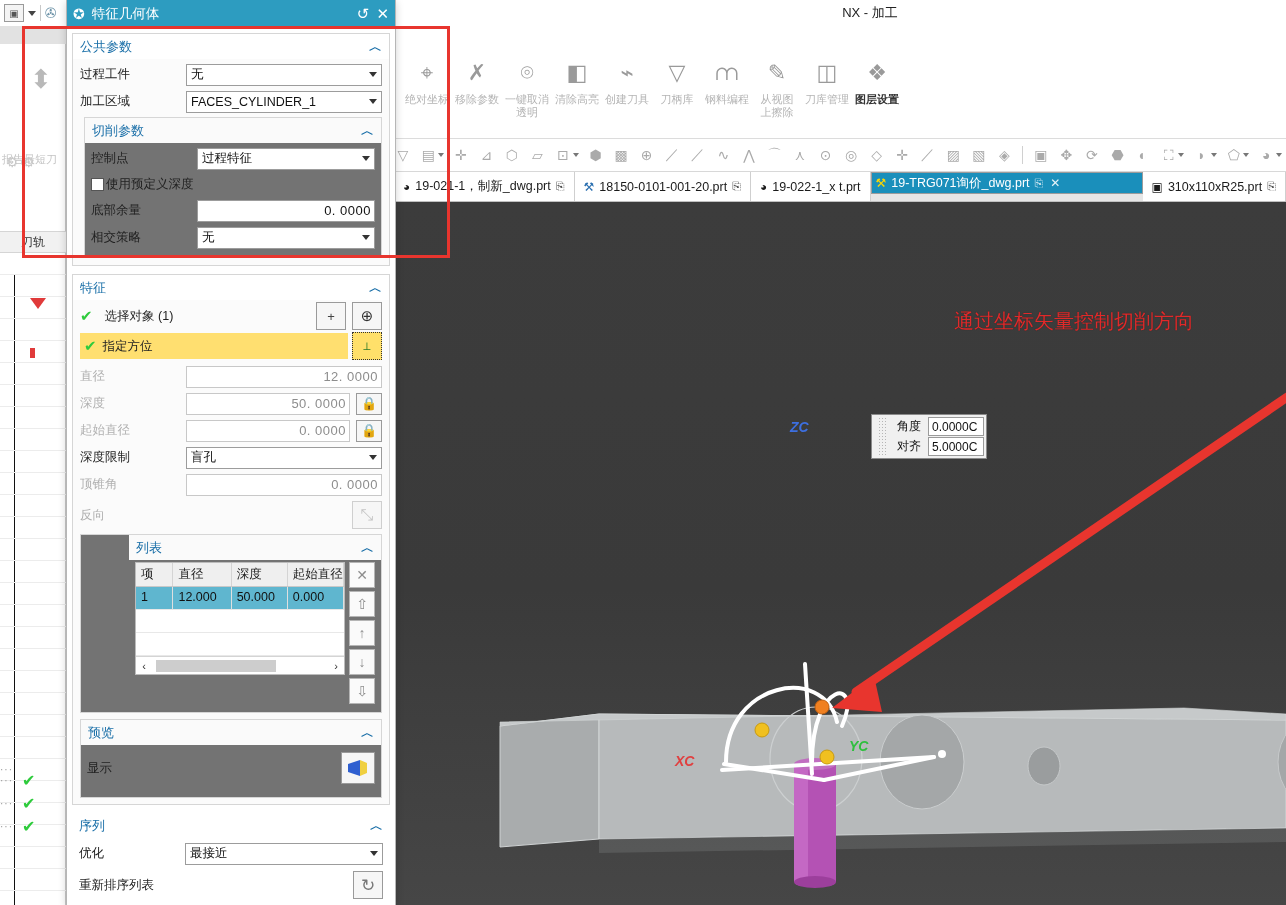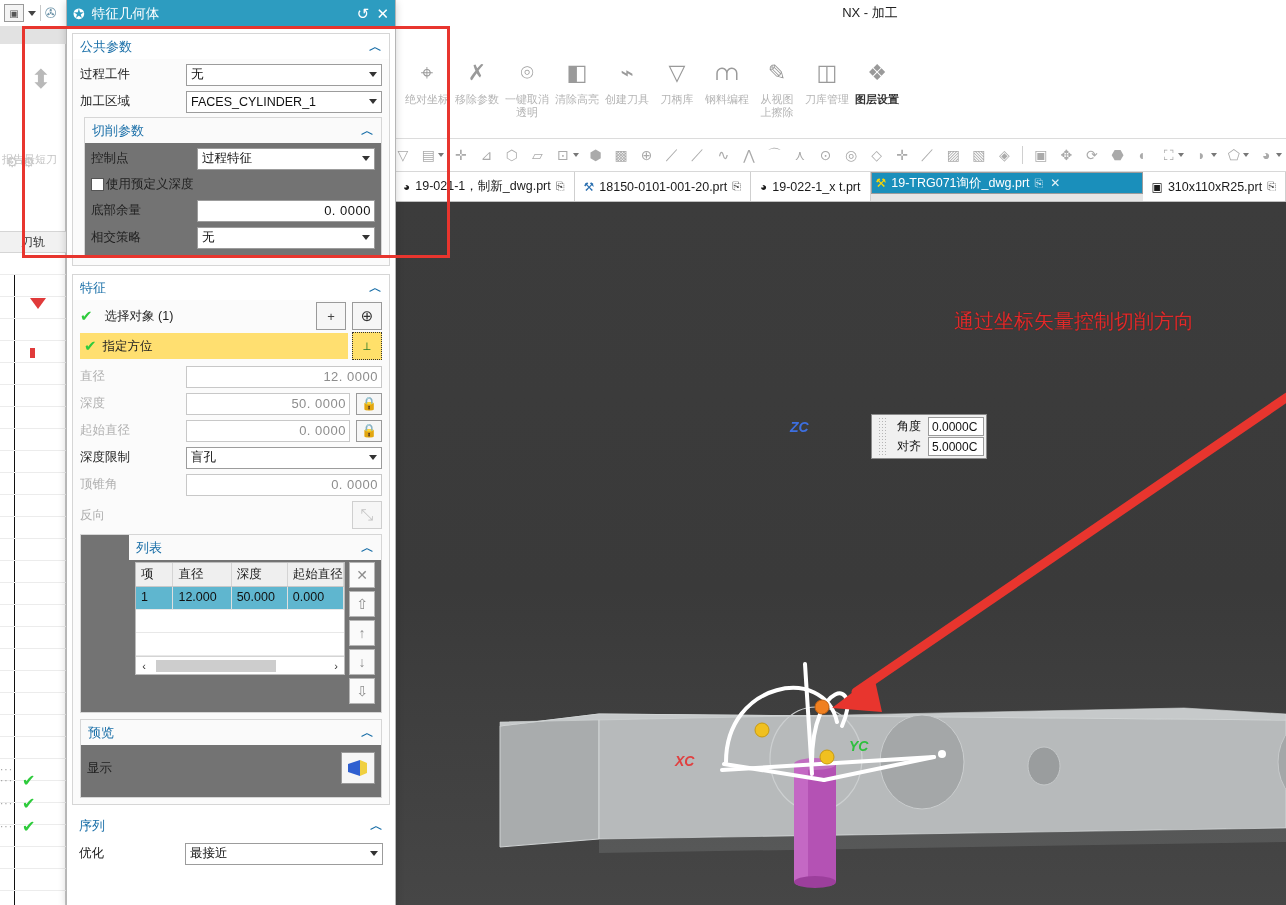--- a/index.html
+++ b/index.html
@@ -721,20 +721,25 @@
         </div>
         <div class="group-body" style="padding:2px 7px 7px 7px;">
           <div class="row">
             <span class="lbl">优化</span>
             <span class="sel">
               <span class="sv">最接近</span>
               <span class="sc"></span>
             </span>
           </div>
           <div class="row" style="height:36px;">
+            <span class="lbl">重新排序列表</span>
+            <span style="flex:1;"></span>
+            <span class="iconbtn" style="color:#777;font-size:17px;">↻</span>
+          </div>
+          <div class="row" style="height:36px;">
 
             <span style="flex:1;"></span>
 
           </div>
         </div>
       </div>
 
     </div>
   </div>
 

